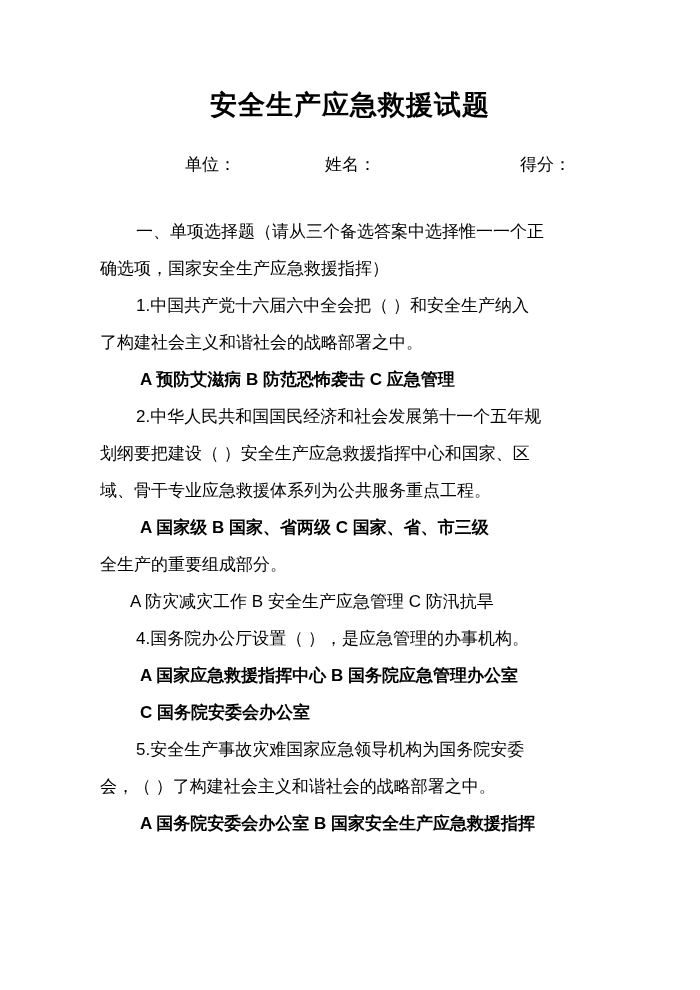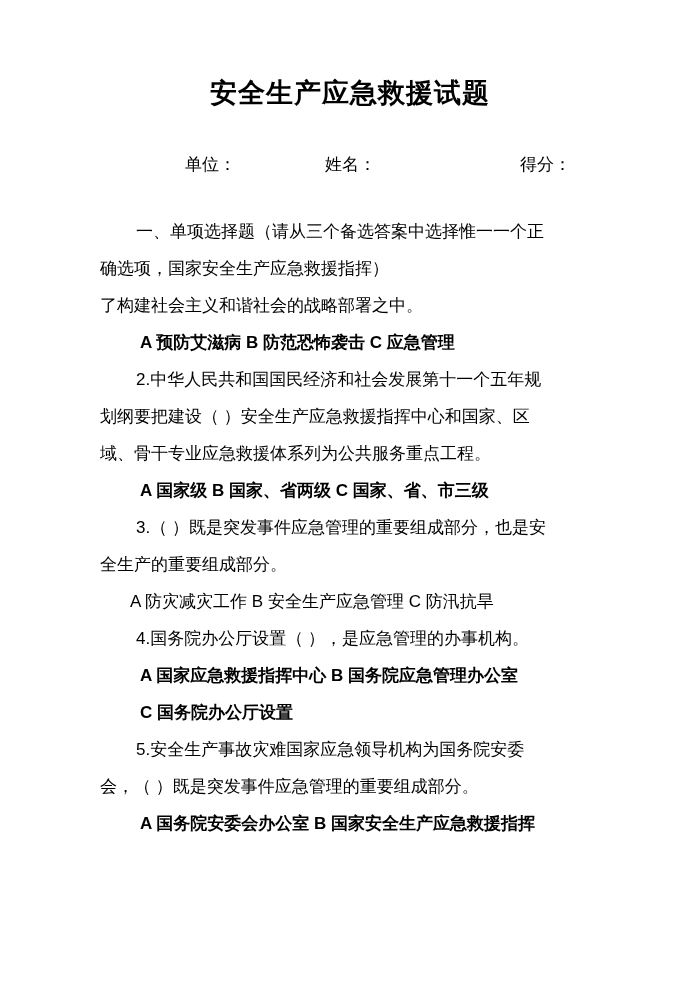--- a/index.html
+++ b/index.html
@@ -23,21 +23,21 @@
     top: 0;
     width: 700px;
     height: 990px;
     background: #ffffff;
   }
 
   
   .doc-title {
     position: absolute;
     left: 0;
-    top: 76px;
+    top: 88px;
     width: 700px;
     text-align: center;
     font-size: 27px;
     font-weight: 700;
     letter-spacing: 1px;
     line-height: 34px;
     white-space: nowrap;
   }
 
   
@@ -96,43 +96,43 @@
   </div>
 
   <div class="body-block">
 
     <div>
       <span class="line indent-2">一、单项选择题（请从三个备选答案中选择惟一一个正</span>
       <span class="line indent-none">确选项，国家安全生产应急救援指挥）</span>
     </div>
 
     <div>
+      <span class="line indent-2">1.中国共产党十六届六中全会把（    ）和安全生产纳入</span>
       <span class="line indent-none">了构建社会主义和谐社会的战略部署之中。</span>
       <span class="line indent-opt">A 预防艾滋病        B 防范恐怖袭击        C 应急管理</span>
     </div>
 
     <div>
       <span class="line indent-2">2.中华人民共和国国民经济和社会发展第十一个五年规</span>
       <span class="line indent-none">划纲要把建设（    ）安全生产应急救援指挥中心和国家、区</span>
       <span class="line indent-none">域、骨干专业应急救援体系列为公共服务重点工程。</span>
       <span class="line indent-opt">A 国家级        B 国家、省两级        C 国家、省、市三级</span>
     </div>
 
     <div>
-      <span class="line indent-2">3.（    ）既是突发事件应急管理的重要组成部分，也是安</span>
       <span class="line indent-none">全生产的重要组成部分。</span>
       <span class="line indent-opt-sm">A 防灾减灾工作        B 安全生产应急管理        C 防汛抗旱</span>
     </div>
 
     <div>
       <span class="line indent-2">4.国务院办公厅设置（    ），是应急管理的办事机构。</span>
       <span class="line indent-opt">A 国家应急救援指挥中心    B 国务院应急管理办公室</span>
-      <span class="line indent-opt">C 国务院办公厅设置</span>
+      <span class="line indent-opt">C 国务院安委会办公室</span>
     </div>
 
     <div>
       <span class="line indent-2">5.安全生产事故灾难国家应急领导机构为国务院安委</span>
-      <span class="line indent-none">会，（    ）既是突发事件应急管理的重要组成部分。</span>
+      <span class="line indent-none">会，（    ）了构建社会主义和谐社会的战略部署之中。</span>
       <span class="line indent-opt">A 国务院安委会办公室    B 国家安全生产应急救援指挥</span>
     </div>
 
   </div>
 </div>
 
 </body></html>

